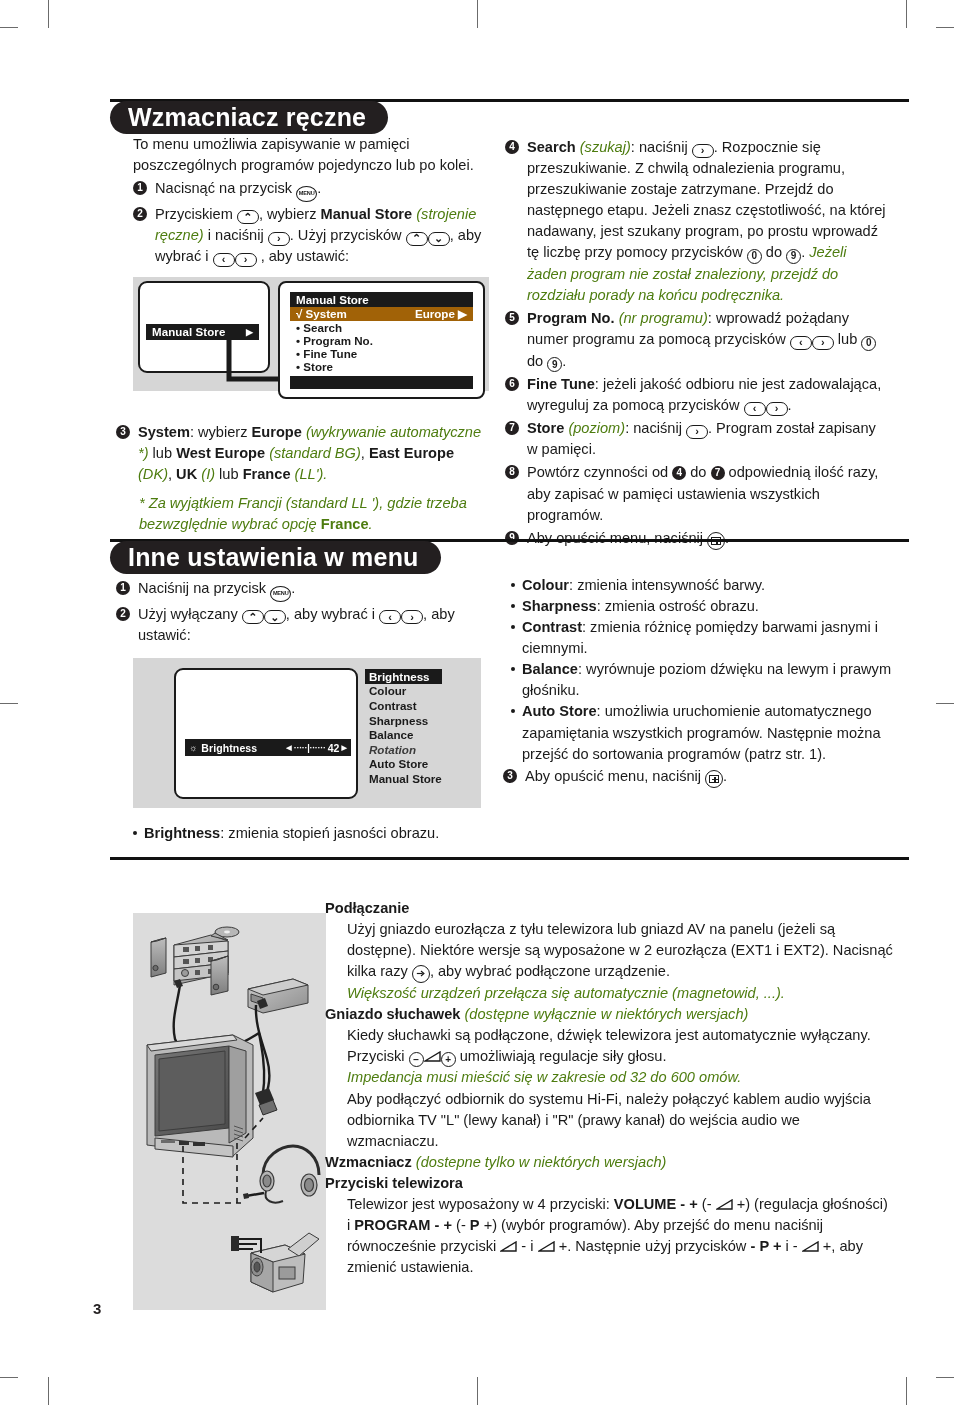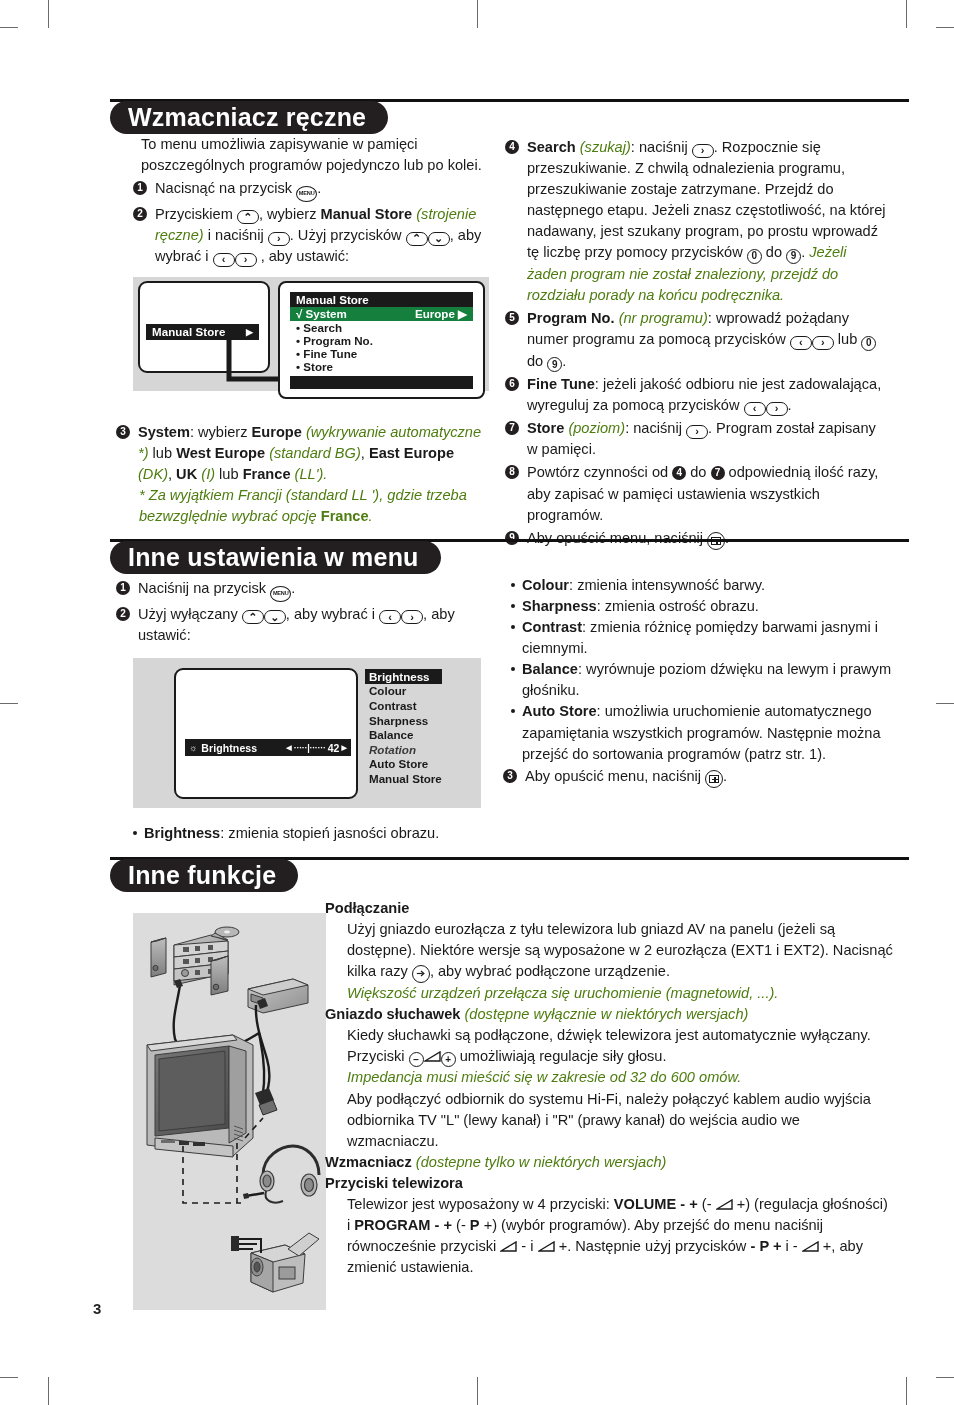--- a/index.html
+++ b/index.html
@@ -29,21 +29,21 @@
     font-weight:bold;
     letter-spacing:.2px;
     line-height:1;
     display:flex; align-items:center;
     padding:0 22px 0 18px;
     white-space:nowrap;
   }
 
   
   .col { position:absolute; font-size:14.6px; line-height:1.445; }
-  .p { margin:0 0 0 8px; position:relative; }
+  .p { margin:0 0 0 0; position:relative; }
   b, .b { font-weight:bold; }
   i, .i { font-style:italic; color:#4d7c0f; }
 
   
   .num {
     display:inline-flex; align-items:center; justify-content:center;
     width:14px; height:14px; border-radius:50%;
     background:#231f20; color:#fff;
     font-size:10px; font-weight:bold;
     font-family:"Liberation Sans", sans-serif;
@@ -106,21 +106,21 @@
   .menu2 {
     position:absolute; color:#1a1a1a; font-weight:bold; font-size:11.6px;
   }
   .menu2 .row { height:14.6px; display:flex; align-items:center; white-space:nowrap; }
   .menu2 .row.hl { background:#1a1a1a; color:#fff; padding:0 4px; }
   .menu2 .row.it { font-style:italic; font-weight:bold; color:#3a3a3a; }
 
   .listmenu { position:absolute; font-weight:bold; font-size:11.6px; }
   .listmenu .hdr { background:#1a1a1a; color:#fff; padding:1px 6px; }
   .listmenu .ln { padding:0 6px; display:flex; justify-content:space-between; gap:18px; }
-  .listmenu .ln.sel { background:#15803d; color:#fff; }
+  .listmenu .ln.sel { background:#a16207; color:#fff; }
   .listmenu .blank { background:#1a1a1a; height:13px; }
 
   .connector { position:absolute; }
 
   
   .illus { position:absolute; background:#dcdcdc; }
 
   
   .pageno { position:absolute; font-weight:bold; font-size:15px; color:#231f20; }
 </style>
@@ -231,21 +231,21 @@
         <div class="blank" style="margin-top:3px;"></div>
       </div>
     </div>
   </div>
 
   <div class="col" style="left:116px; top:422px; width:375px;">
     <div class="li">
       <span class="num">3</span>
       <span class="txt">
         <b>System</b><span>: wybierz </span><b>Europe</b> <i>(wykrywanie automatyczne *)</i><span> lub </span><b>West Europe</b> <i>(standard BG)</i><span>, </span><b>East Europe</b> <i>(DK)</i><span>, </span><b>UK</b> <i>(I)</i><span> lub </span><b>France</b> <i>(LL').</i>
-        <div style="margin-top:0; padding-left:1px;">
+        <div style="margin-top:8px; padding-left:1px;">
           <i class="dark">* Za wyjątkiem Francji (standard LL '), gdzie trzeba bezwzględnie wybrać opcję </i><b><i class="dark" style="font-style:normal;">France</i></b><i class="dark">.</i>
         </div>
       </span>
     </div>
   </div>
 
   <div class="col" style="left:505px; top:137px; width:385px;">
 
     <div class="li">
       <span class="num">4</span>
@@ -401,23 +401,20 @@
       <span class="txt">
         <span>Aby opuścić menu, naciśnij </span><span class="key sq">
             <span class="inner"></span>
           </span><span>.</span>
       </span>
     </div>
   </div>
 
   <div class="band" style="top:857px; height:36px;">
     <div class="rule"></div>
-    <div class="pill" style="height:33px; font-size:25px;">
-      <span>Inne funkcje</span>
-    </div>
   </div>
 
   <div class="illus" style="left:133px; top:913px; width:193px; height:397px;">
     <svg width="193" height="397" viewBox="0 0 193 397">
       <defs>
         <linearGradient id="g1" x1="0" y1="0" x2="1" y2="1">
           <stop offset="0" stop-color="#c9c9c9"></stop>
             <stop offset="1" stop-color="#8e8e8e"></stop>
         </linearGradient>
         <linearGradient id="g2" x1="0" y1="0" x2="0" y2="1">
@@ -538,21 +535,21 @@
 
     <div>
       <div class="b">Podłączanie</div>
       <div style="padding-left:22px;">
         <span>Użyj gniazdo eurozłącza z tyłu telewizora lub gniazd AV na panelu (jeżeli są dostępne). Niektóre wersje są wyposażone w 2 eurozłącza (EXT1 i EXT2). Nacisnąć kilka razy </span><span class="key av">
             <svg width="12" height="9" viewBox="0 0 12 9">
               <path d="M1,4.5 L8,4.5" stroke="#1a1a1a" stroke-width="1.4" fill="none"></path>
               <path d="M6,1.5 L9.5,4.5 L6,7.5" stroke="#1a1a1a" stroke-width="1.4" fill="none"></path>
             </svg>
           </span><span>, aby wybrać podłączone urządzenie.</span>
-        <div><i>Większość urządzeń przełącza się uruchomienie (magnetowid, ...).</i></div>
+        <div><i>Większość urządzeń przełącza się automatycznie (magnetowid, ...).</i></div>
       </div>
     </div>
 
     <div style="margin-top:0px;">
       <div>
         <b>Gniazdo słuchawek</b> <i>(dostępne wyłącznie w niektórych wersjach)</i>
       </div>
       <div style="padding-left:22px;">
         <span>Kiedy słuchawki są podłączone, dźwięk telewizora jest automatycznie wyłączany. Przyciski </span><span class="key rnd">−</span><span class="vol"><svg width="17" height="11" viewBox="0 0 17 11">
               <path d="M1,10 L16,1 L16,10 Z" fill="none" stroke="#1a1a1a" stroke-width="1.4"></path>

